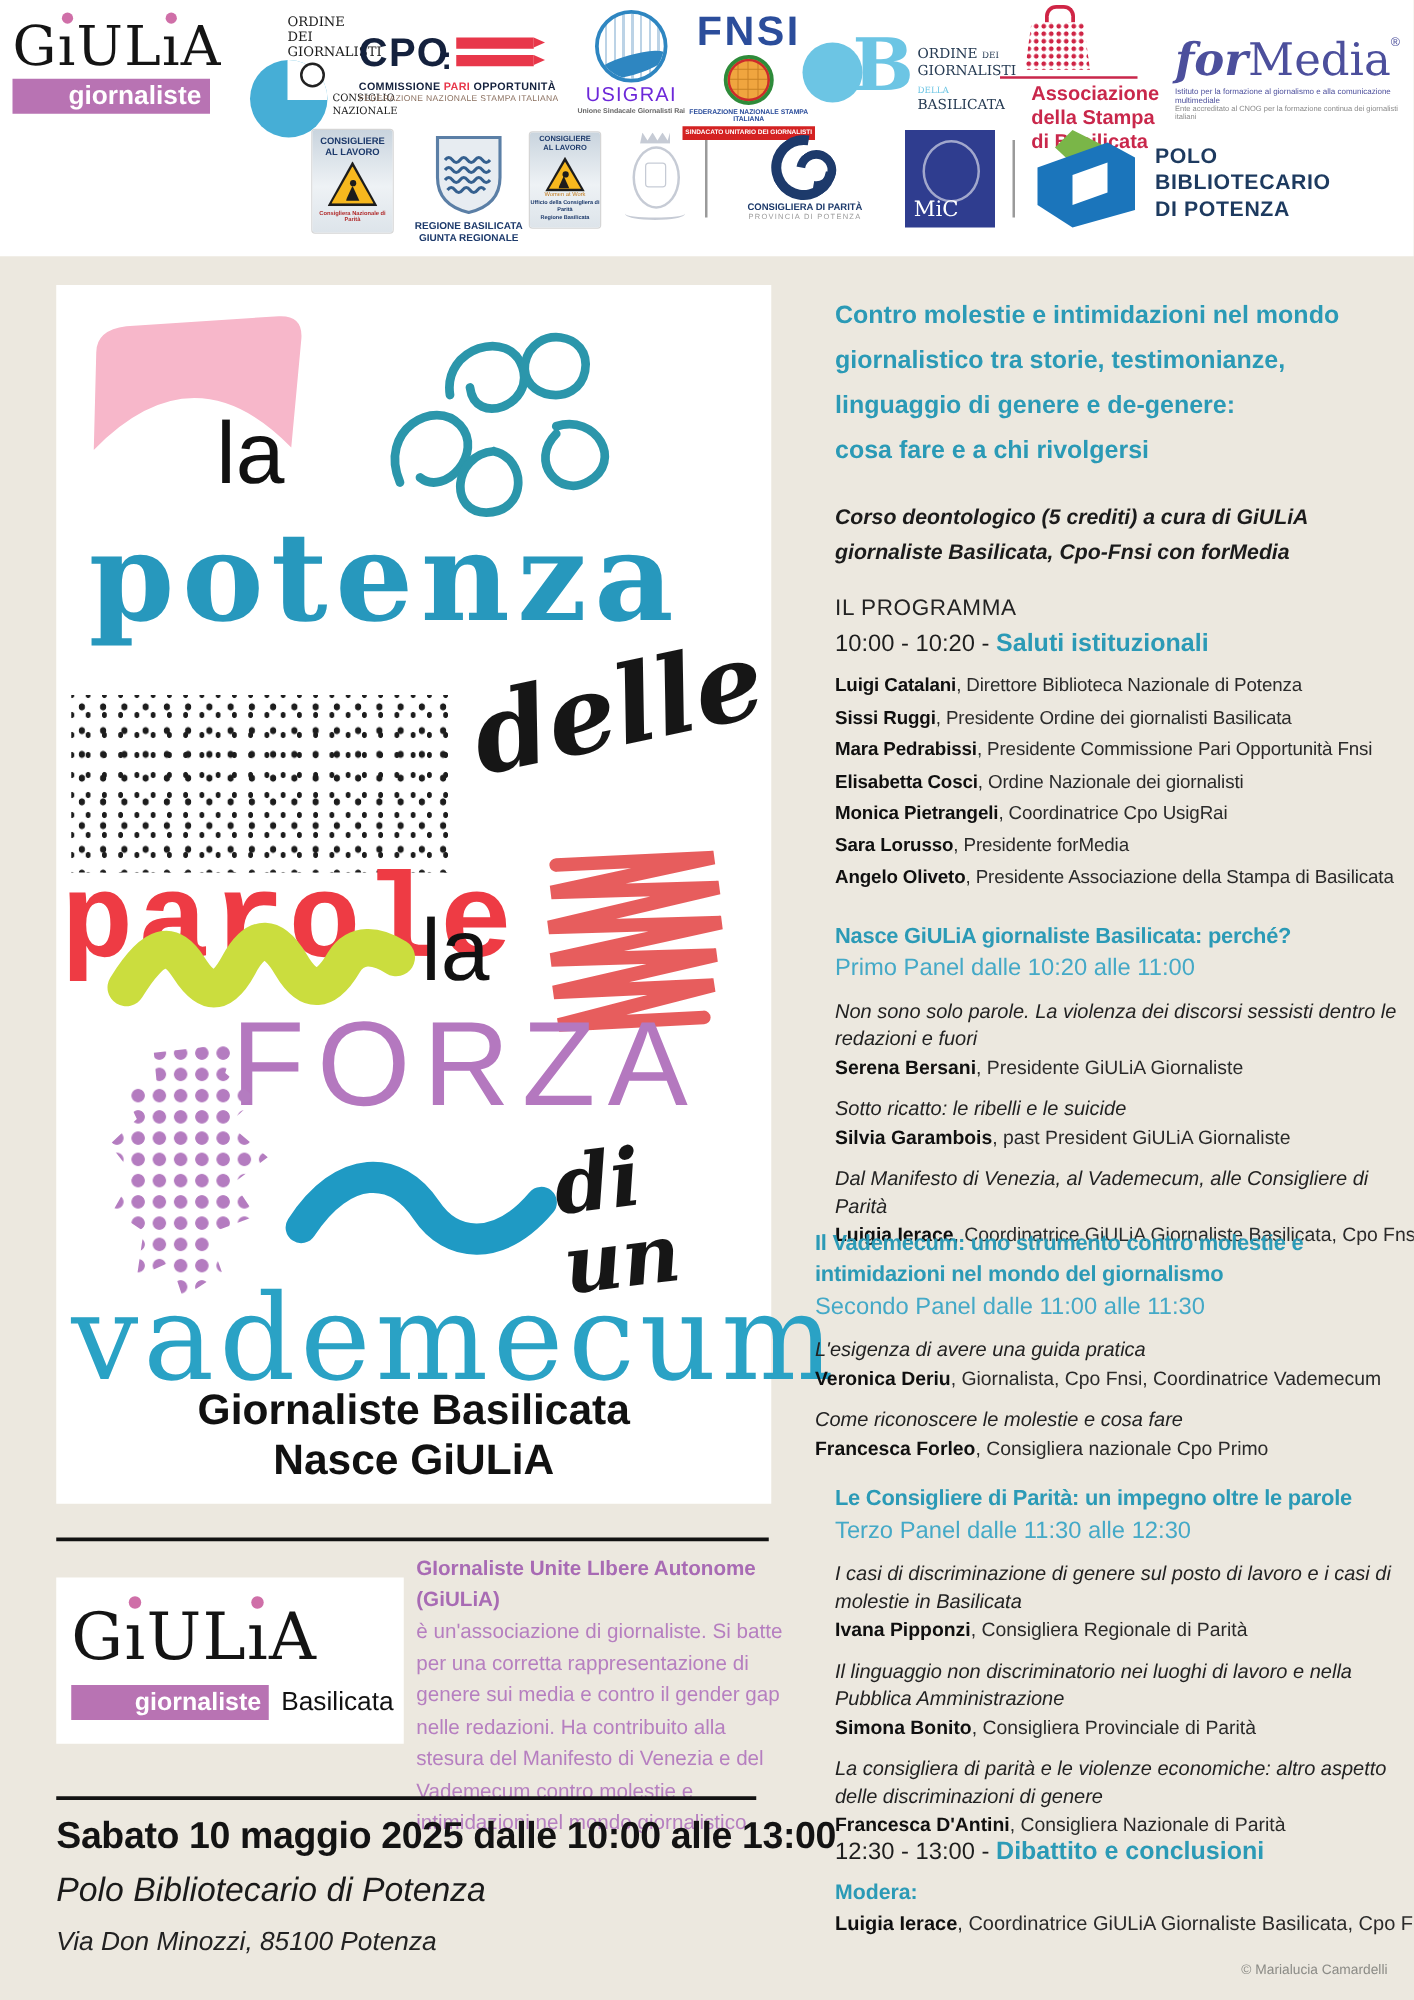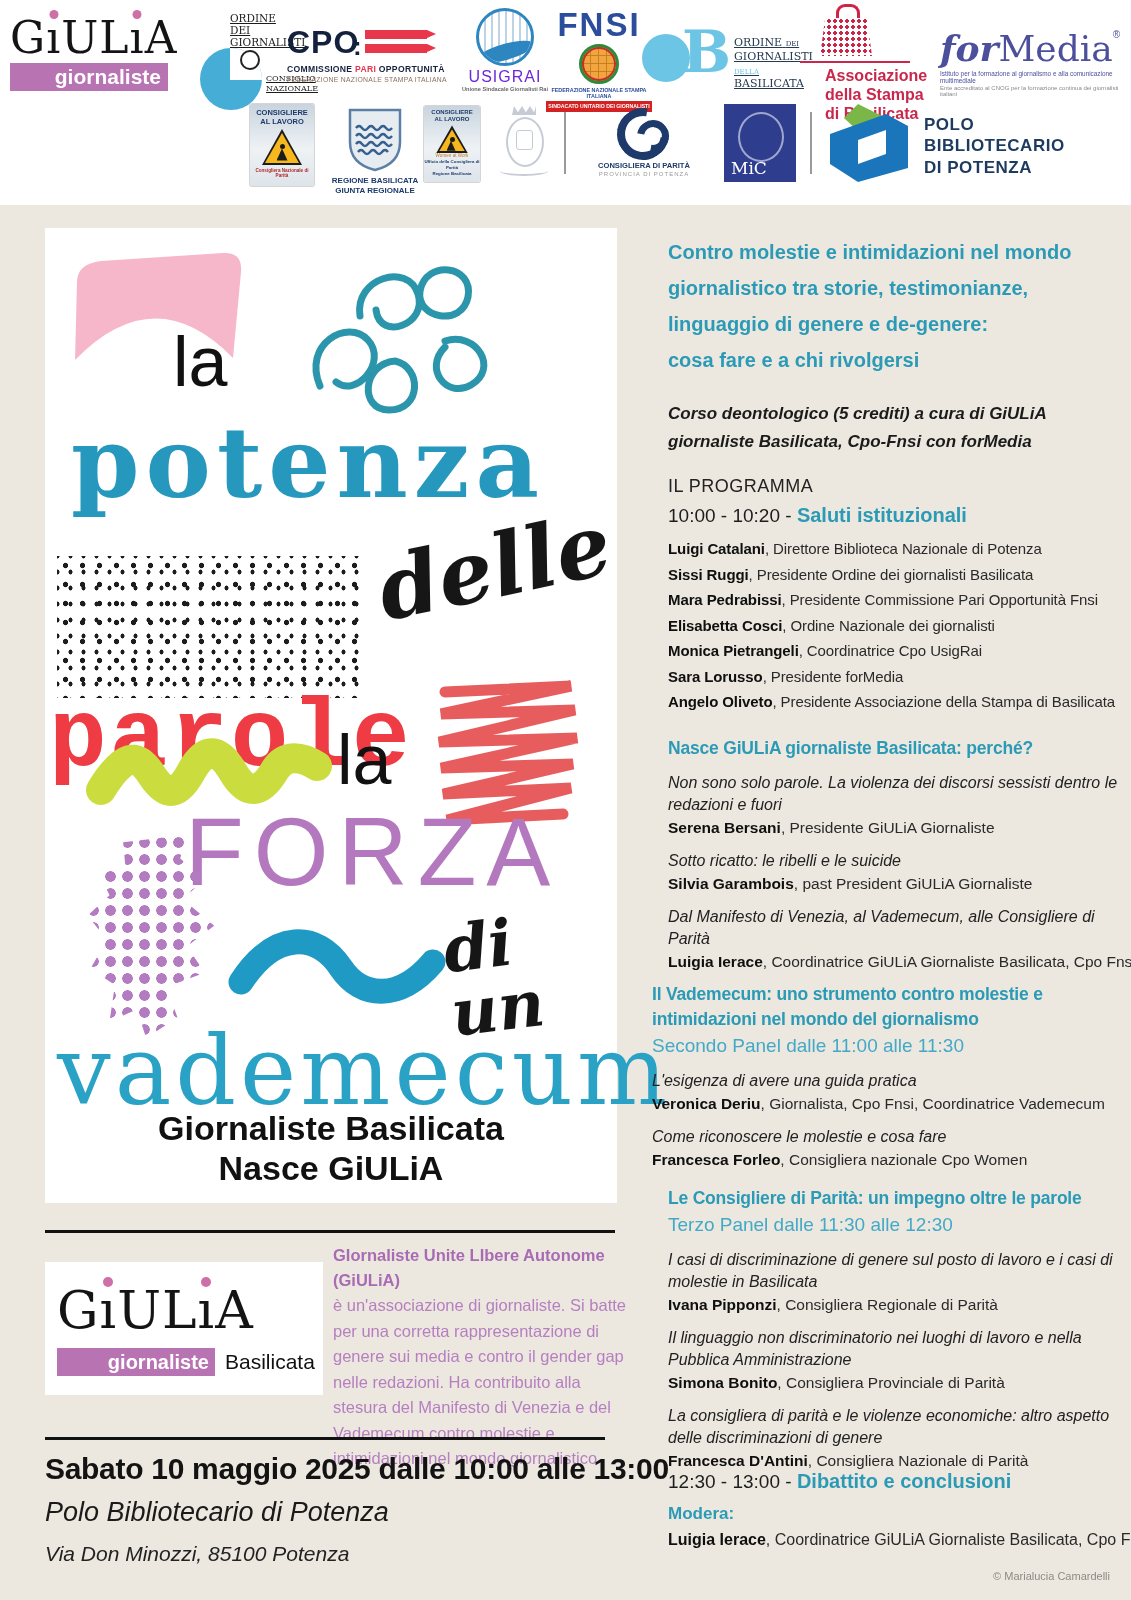--- a/index.html
+++ b/index.html
@@ -17,21 +17,21 @@
   .idot::after{content:'';position:absolute;left:50%;transform:translateX(-50%);border-radius:50%;background:#cf6fa8;}
   .giulia-hdr .idot::after{width:9px;height:9px;top:-6px;}
   .giulia-about .idot::after{width:10px;height:10px;top:-7px;}
   .giulia-band{background:#b873b3;color:#fff;font-weight:bold;text-align:right;box-sizing:border-box;}
 
   
   .pac{border-radius:50%;background:#46aed6;position:relative;overflow:hidden;}
   .pac-cut{position:absolute;right:0;top:0;width:52%;height:52%;background:#fff;}
   .pac-ring{position:absolute;border-radius:50%;background:#fff;border:2px solid #222;}
 
-  .tinyserif{font-family:"DejaVu Serif",serif;color:#1c1c1c;text-decoration:underline;}
+  .tinyserif{font-family:"DejaVu Serif",serif;color:#1c1c1c;}
 
   
   .pencil{position:absolute;height:9px;background:#e8374a;}
   .pencil::after{content:'';position:absolute;right:-9px;top:0;border-top:4.5px solid transparent;border-bottom:4.5px solid transparent;border-left:9px solid #e8374a;}
 
   
   .usig-globe{border-radius:50%;border:3px solid #2e86c1;background:repeating-linear-gradient(90deg,#ffffff 0 5px,#bcd3e6 5px 7px);position:relative;overflow:hidden;}
   .usig-swoosh{position:absolute;left:-8%;bottom:6%;width:116%;height:30%;background:#2e86c1;border-radius:50%;transform:rotate(-16deg);}
 
   
@@ -345,20 +345,21 @@
   <div class="speaker-line"><b>Mara Pedrabissi</b><span>,  Presidente Commissione Pari Opportunità Fnsi</span></div>
   <div class="speaker-line"><b>Elisabetta Cosci</b><span>, Ordine Nazionale dei giornalisti</span></div>
   <div class="speaker-line"><b>Monica Pietrangeli</b><span>, Coordinatrice Cpo UsigRai</span></div>
   <div class="speaker-line"><b>Sara Lorusso</b><span>, Presidente forMedia</span></div>
   <div class="speaker-line"><b>Angelo Oliveto</b><span>, Presidente Associazione della Stampa di Basilicata</span></div>
 </div>
 
 <div class="abs" style="left:668px;top:736px;width:455px;">
   <div class="panel-title">Nasce GiULiA giornaliste Basilicata: perché?</div>
   <div class="panel-title"></div>
+  <div class="panel-sub">Primo Panel dalle 10:20 alle 11:00</div>
   <div class="talk-item">
     <div class="talk">Non sono solo parole. La violenza dei discorsi sessisti dentro le redazioni e fuori</div>
     <div class="talk-speaker"><b>Serena Bersani</b><span>, Presidente GiULiA Giornaliste</span></div>
   </div>
   <div class="talk-item">
     <div class="talk">Sotto ricatto: le ribelli e le suicide</div>
     <div class="talk-speaker"><b>Silvia Garambois</b><span>, past President GiULiA Giornaliste</span></div>
   </div>
   <div class="talk-item">
     <div class="talk">Dal Manifesto di Venezia, al Vademecum, alle Consigliere di Parità</div>
@@ -369,21 +370,21 @@
 <div class="abs" style="left:652px;top:982px;width:455px;">
   <div class="panel-title">Il Vademecum: uno strumento contro molestie e</div>
   <div class="panel-title">intimidazioni nel mondo del giornalismo</div>
   <div class="panel-sub">Secondo Panel dalle 11:00 alle 11:30</div>
   <div class="talk-item">
     <div class="talk">L'esigenza di avere una guida pratica</div>
     <div class="talk-speaker"><b>Veronica Deriu</b><span>, Giornalista, Cpo Fnsi, Coordinatrice Vademecum</span></div>
   </div>
   <div class="talk-item">
     <div class="talk">Come riconoscere le molestie e cosa fare</div>
-    <div class="talk-speaker"><b>Francesca Forleo</b><span>, Consigliera nazionale Cpo Women</span></div>
+    <div class="talk-speaker"><b>Francesca Forleo</b><span>, Consigliera nazionale Cpo Primo</span></div>
   </div>
 </div>
 
 <div class="abs" style="left:668px;top:1186px;width:455px;">
   <div class="panel-title">Le Consigliere di Parità: un impegno oltre le parole</div>
   <div class="panel-title"></div>
   <div class="panel-sub">Terzo Panel dalle 11:30 alle 12:30</div>
   <div class="talk-item">
     <div class="talk">I casi di discriminazione di genere sul posto di lavoro e i casi di molestie in Basilicata</div>
     <div class="talk-speaker"><b>Ivana Pipponzi</b><span>, Consigliera Regionale di Parità</span></div>

